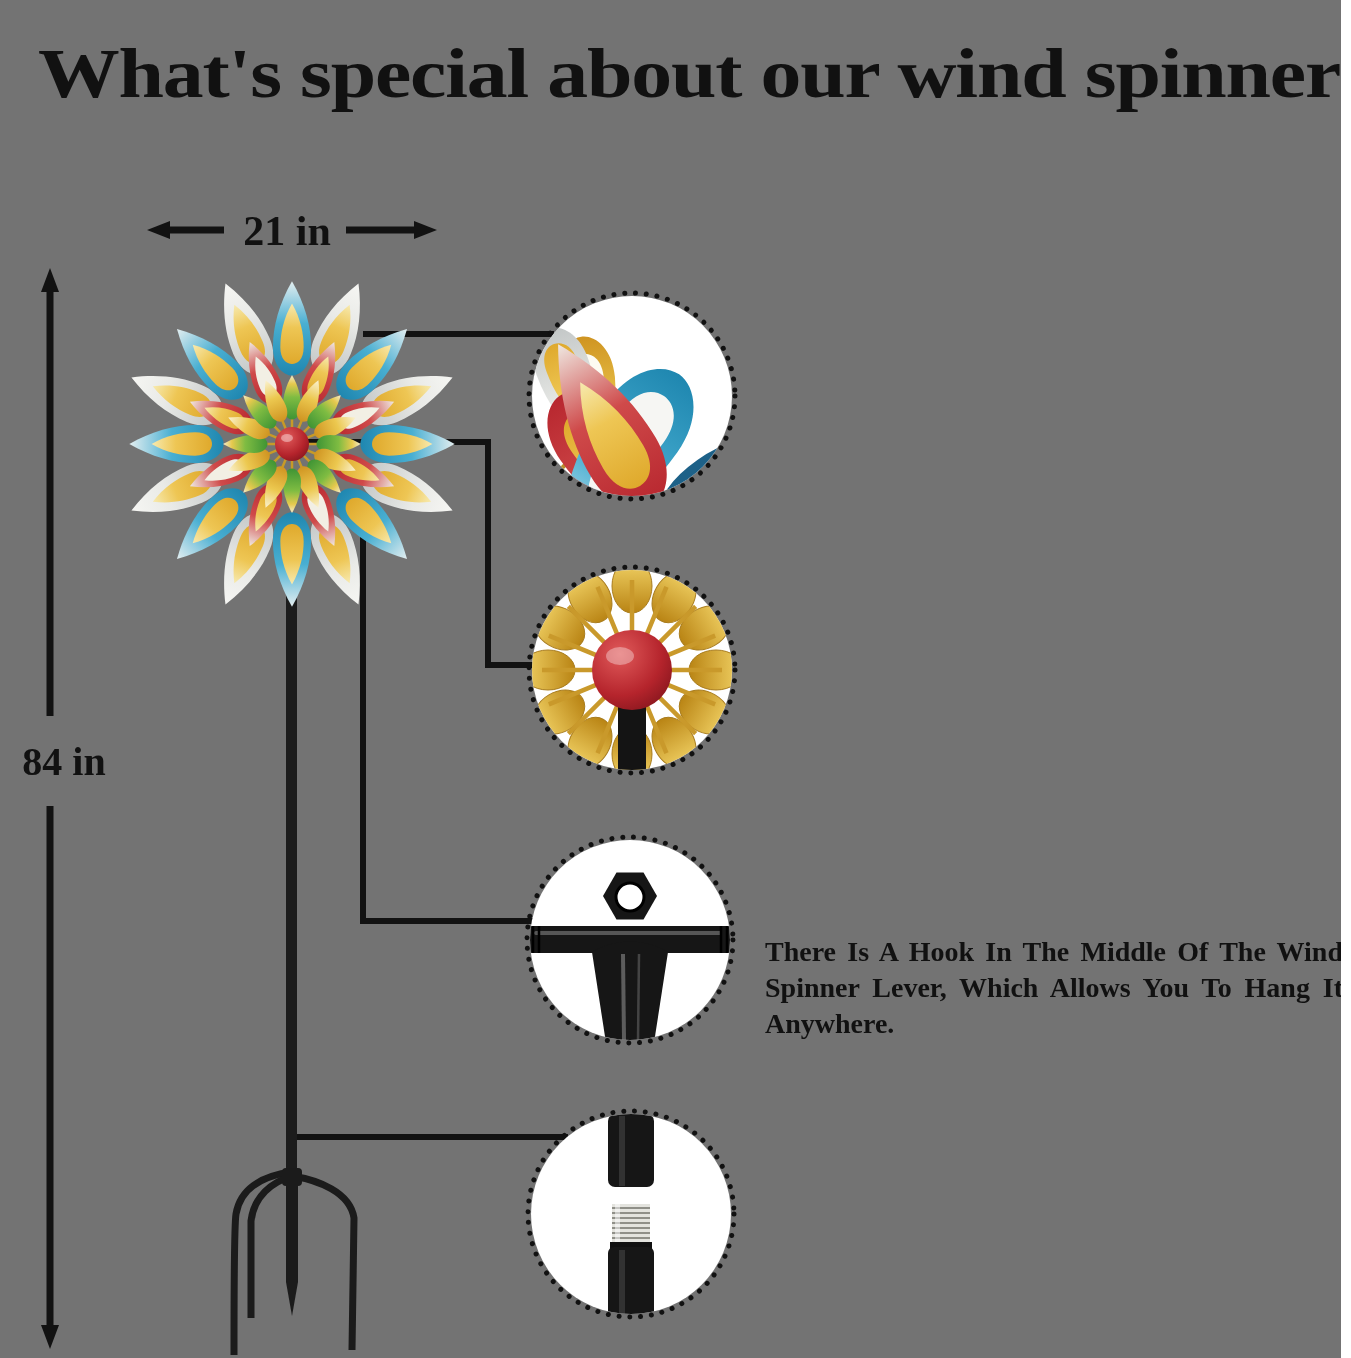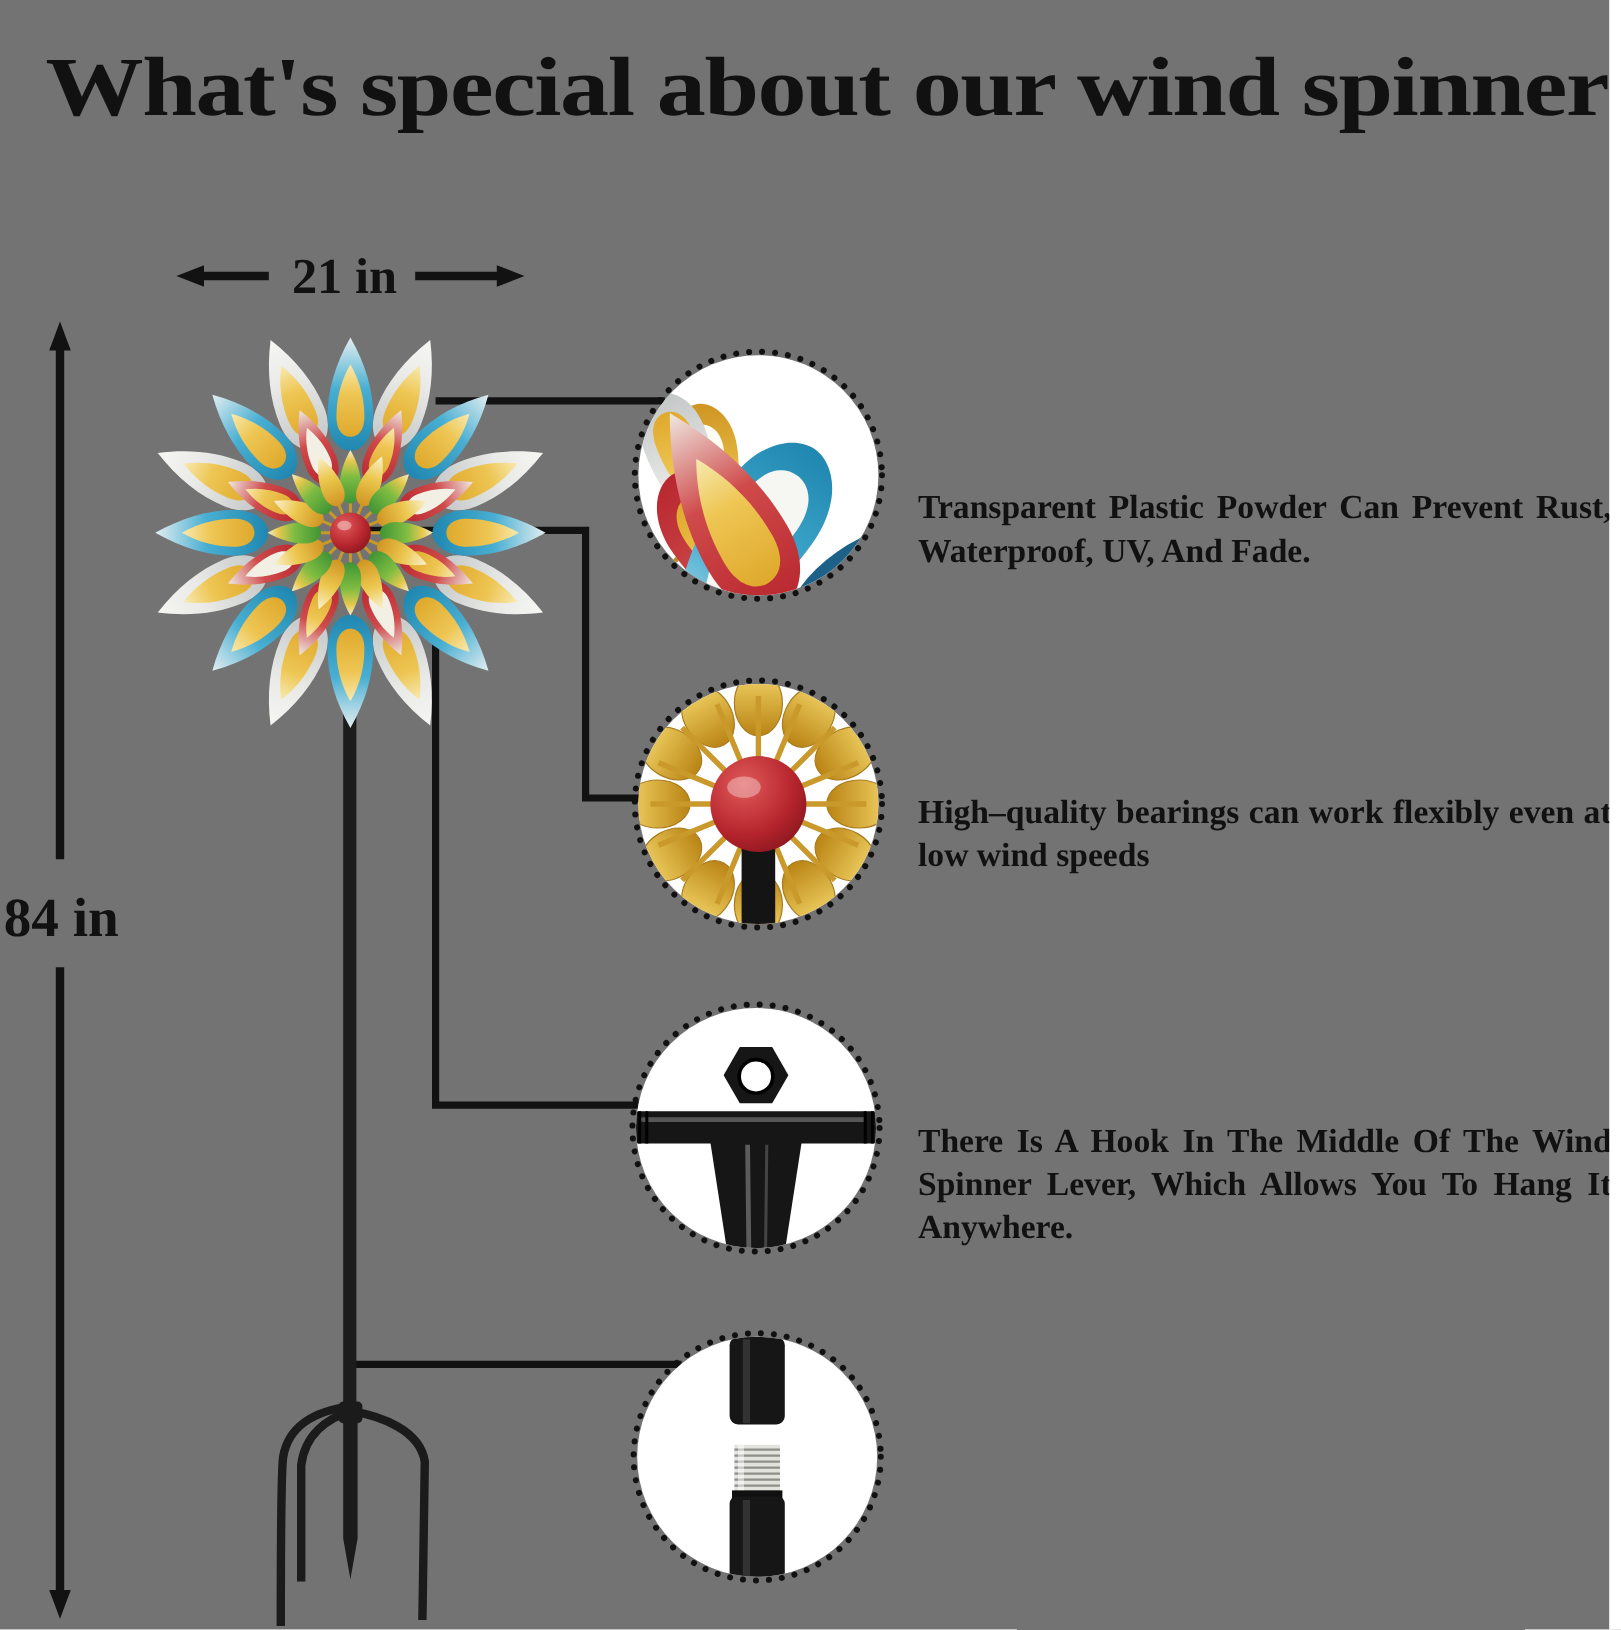--- a/index.html
+++ b/index.html
@@ -3,21 +3,21 @@
 <meta charset="utf-8">
 <style>
   html,body{margin:0;padding:0;background:#ffffff;}
   .canvas{position:relative;width:1341px;height:1358px;background:#737373;overflow:hidden;
           font-family:"Liberation Serif",serif;color:#111;}
   .page-title{position:absolute;left:38px;top:-8px;font-size:70px;font-weight:bold;
               line-height:1;white-space:nowrap;letter-spacing:-1px;transform-origin:0 50%;}
   .graphic-layer{position:absolute;left:0;top:0;}
   .dim-label{position:absolute;font-weight:bold;text-align:center;line-height:1;}
   .dim-label.w{left:230px;top:210px;width:114px;font-size:42px;}
-  .dim-label.h{left:0px;top:742px;width:102px;font-size:46px;}
+  .dim-label.h{left:13px;top:742px;width:102px;font-size:40px;}
   .feature{position:absolute;left:765px;width:578px;font-size:28px;font-weight:bold;
            line-height:36px;text-align:justify;}
   .feature.f1{top:378px;}
   .feature.f2{top:632px;}
   .feature.f3{top:902px;margin-top:32px;}
   .feature.f4{top:1163px;}
 </style>
 </head>
 <body>
 
@@ -584,17 +584,15 @@
           <rect x="-12" y="36" width="6" height="70" fill="#ffffff" opacity="0.12"></rect>
         </g>
       </g>
       <circle cx="631" cy="1214" r="103" fill="none" stroke="#111" stroke-width="5" stroke-dasharray="0.05 10.8" stroke-linecap="round"></circle>
     </g>
   </svg>
 
   <div class="dim-label w">21 in</div>
   <div class="dim-label h">84 in</div>
 
-  <p class="feature f1">Transparent Plastic Powder Can Prevent Rust, Waterproof, UV, And Fade.</p>
-  <p class="feature f2">High–quality bearings can work flexibly even at low wind speeds</p>
   <p class="feature f3">There Is A Hook In The Middle Of The Wind Spinner Lever, Which Allows You To Hang It Anywhere.</p>
 
 </div>
 
 </body></html>

